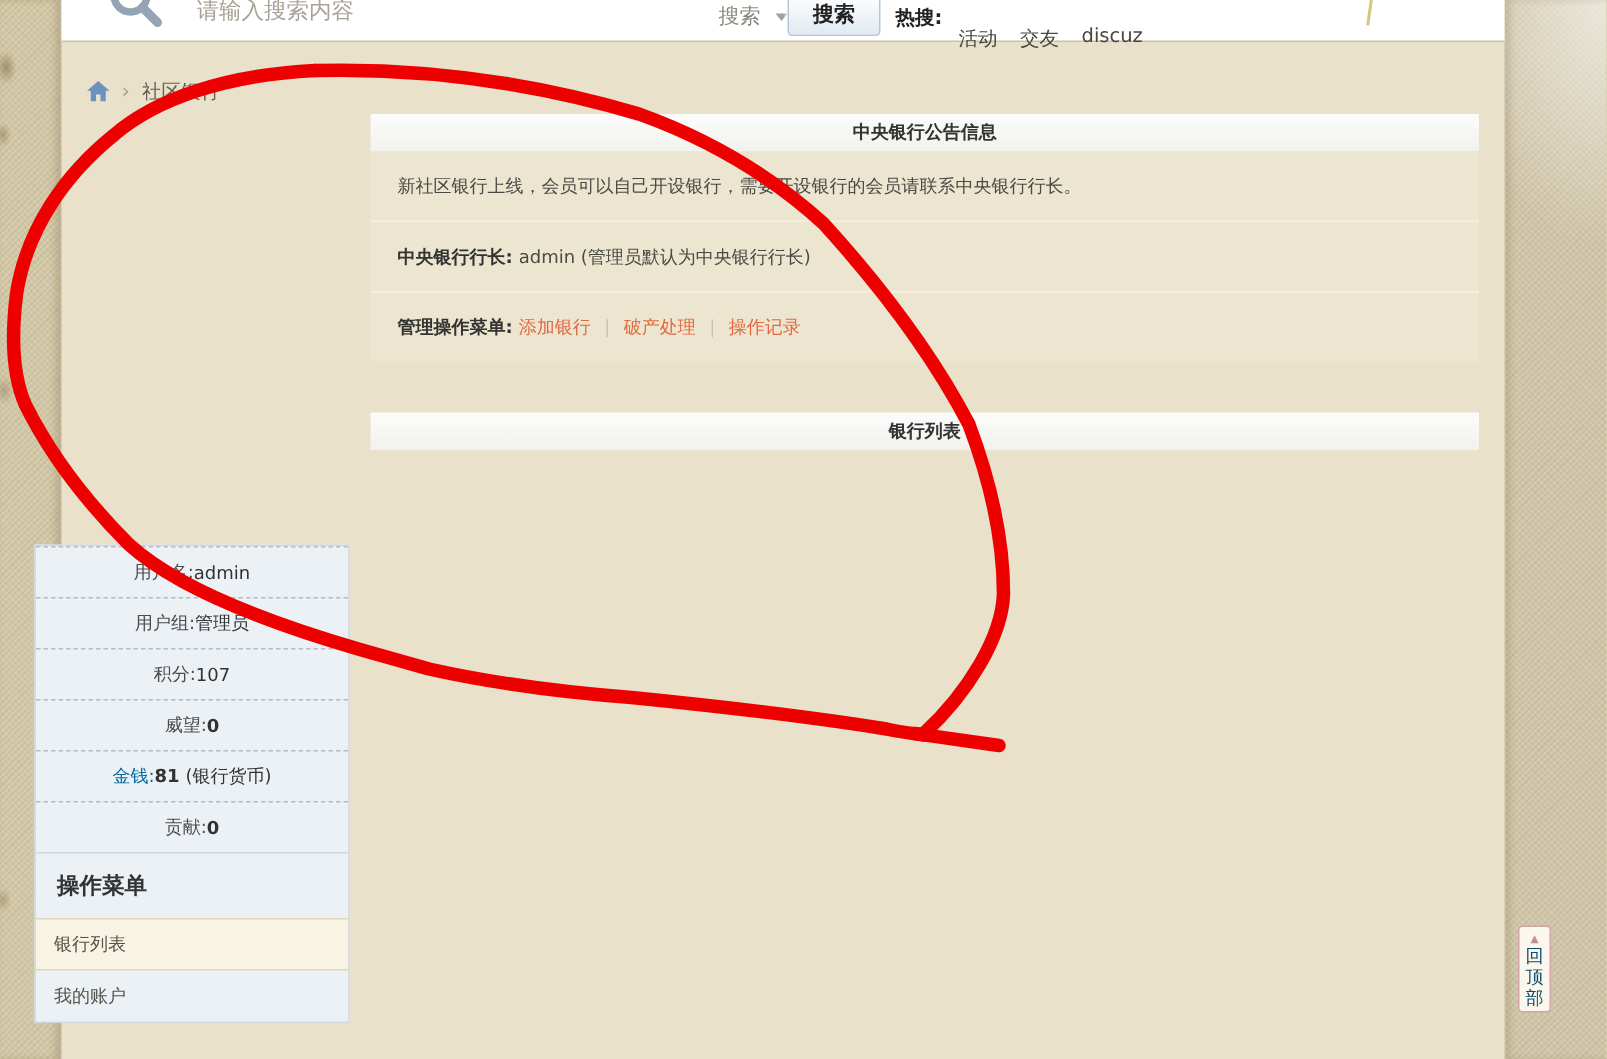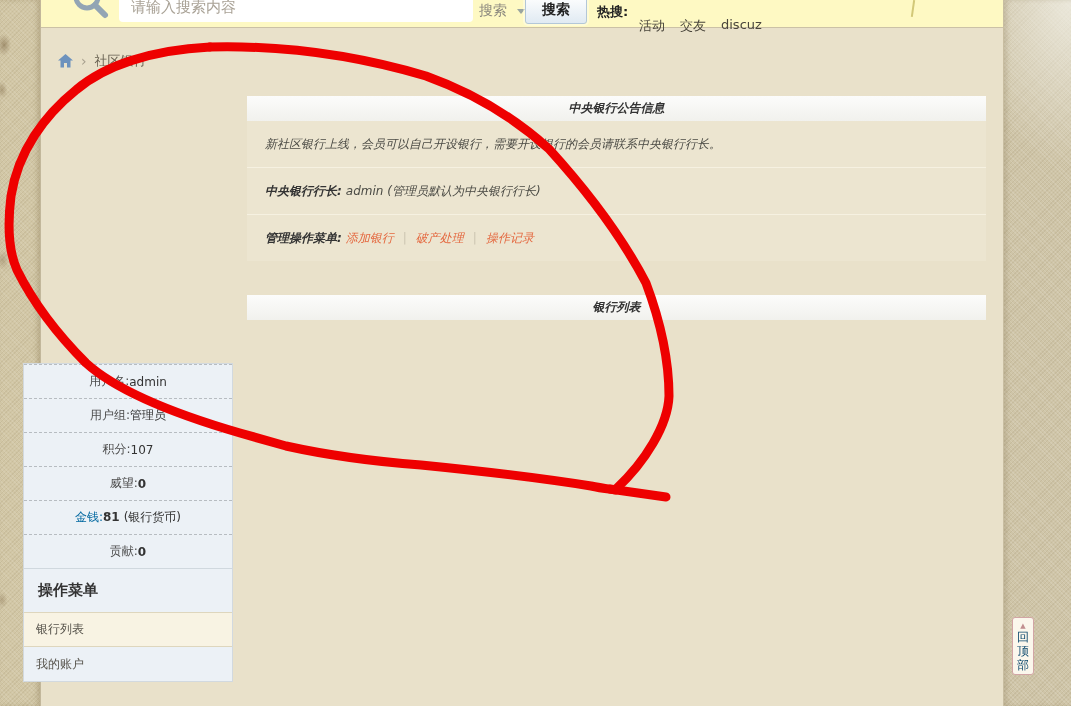--- a/index.html
+++ b/index.html
@@ -37,21 +37,21 @@
   .content{
     position:absolute;left:40px;top:0;width:964px;height:706px;
     background:#e9e1ca;
     border-left:1px solid #c2b79b;border-right:1px solid #c8bda1;
     box-sizing:border-box;
   }
 
   
   .topbar{
     position:absolute;left:0;top:0;width:100%;height:27px;
-    background:#fef9c3;border-bottom:1px solid #cbc1a6;
+    background:#ffffff;border-bottom:1px solid #cbc1a6;
   }
   .search-icon-svg{position:absolute;left:28px;top:-10px;}
   .search-input{
     position:absolute;left:78px;top:-9px;width:342px;height:31px;
     background:#fff;border:0;border-radius:4px;
     font-size:15px;color:#555;padding:0 0 0 12px;outline:none;
     font-family:inherit;
   }
   .search-input::placeholder{color:#a9a296;}
   .scope{position:absolute;left:438px;top:2px;font-size:14px;color:#8b887e;cursor:pointer;}
@@ -72,21 +72,21 @@
   .hot-links{position:absolute;left:598px;top:17px;display:flex;gap:15px;}
   .hot-links a{font-size:13px;color:#4a463c;text-decoration:none;cursor:pointer;}
   .scratch{position:absolute;left:871px;top:0;width:2px;height:17px;background:#d2c878;transform:rotate(8deg);}
 
   
   .breadcrumb{position:absolute;left:17px;top:52px;display:flex;align-items:center;gap:8px;font-size:13px;}
   .crumb-sep{color:#a59e8d;font-size:14px;}
   .crumb-cur{color:#665f50;cursor:pointer;}
 
   
-  .main-col{position:absolute;left:206px;top:96px;width:739px;font-style:italic;}
+  .main-col{position:absolute;left:206px;top:76px;width:739px;}
   .hdr-bar{
     height:25px;line-height:25px;text-align:center;
     background:linear-gradient(#fcfcfb,#f1f1ed);
     font-size:12px;font-weight:bold;color:#333;
   }
   .tbl{background:#ece5d0;}
   .t-row{min-height:46px;display:flex;align-items:center;padding:0 18px;font-size:12px;color:#4a4a44;}
   .t-row + .t-row{border-top:1px solid #f6f1e1;}
   .t-row b{color:#333;margin-right:4px;}
   .admin-links a{color:#e4683f;text-decoration:none;cursor:pointer;}

